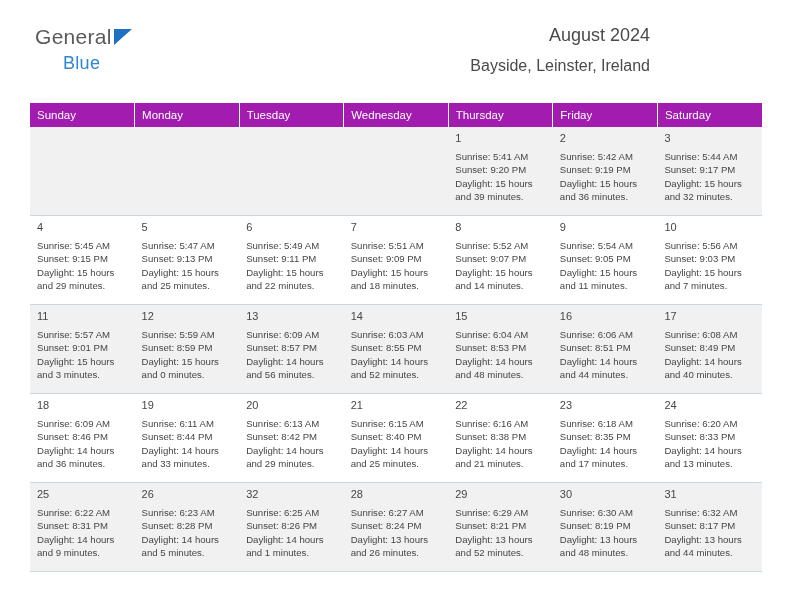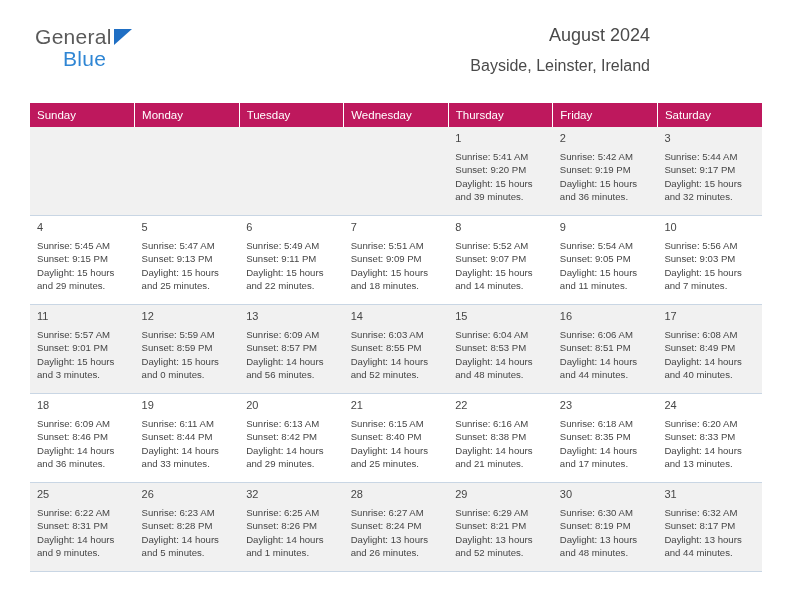--- a/index.html
+++ b/index.html
@@ -47,24 +47,24 @@
   .logo-flag {
     display: inline-block;
     width: 0;
     height: 0;
     margin-left: 2px;
     margin-bottom: 2px;
     border-left: 18px solid #1f6fc4;
     border-bottom: 16px solid transparent;
   }
   .logo-blue {
-    font-size: 21px;
+    font-size: 18px;
     color: #2f86d4;
     letter-spacing: 0.3px;
-    margin-top: 1px;
+    margin-top: 7px;
     display: block;
     padding-left: 28px;
   }
   .title-block {
     text-align: right;
   }
   .cal-title {
     font-size: 18px;
     color: #4a4a4a;
     line-height: 1.1;
@@ -77,21 +77,21 @@
     margin-top: 11px;
   }
   
   table.calendar {
     width: 732px;
     border-collapse: collapse;
     table-layout: fixed;
     margin-top: 13px;
   }
   table.calendar th {
-    background: #be185d;
+    background: #a21caf;
     color: #ffffff;
     font-size: 11.5px;
     font-weight: normal;
     text-align: left;
     padding: 6px 17px 6px 7px;
     border-right: 1px solid #ffffff;
     height: 12px;
     margin-top: 20px;
   }
   table.calendar th:last-child { border-right: none; }

